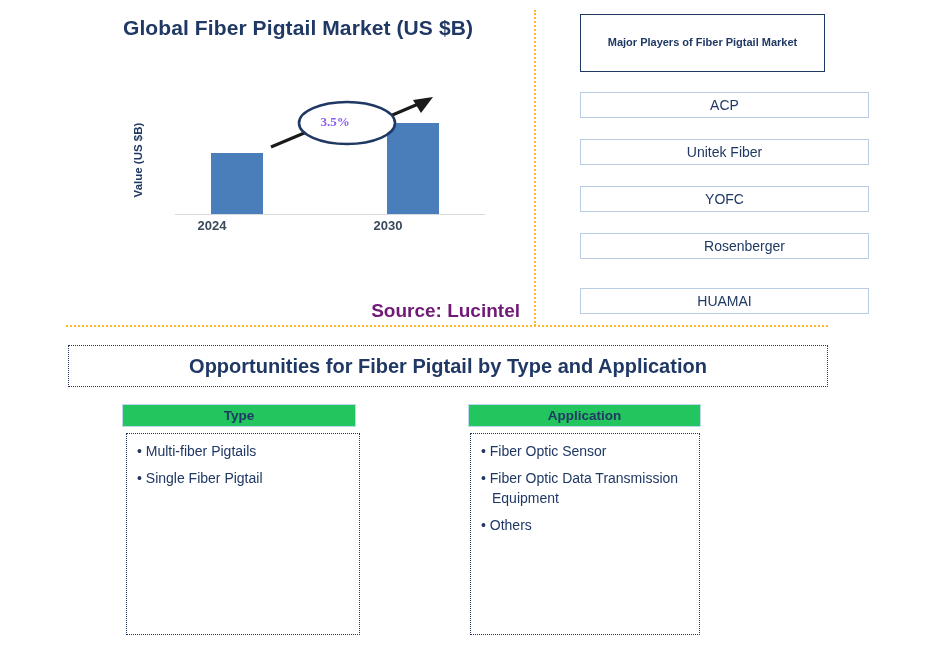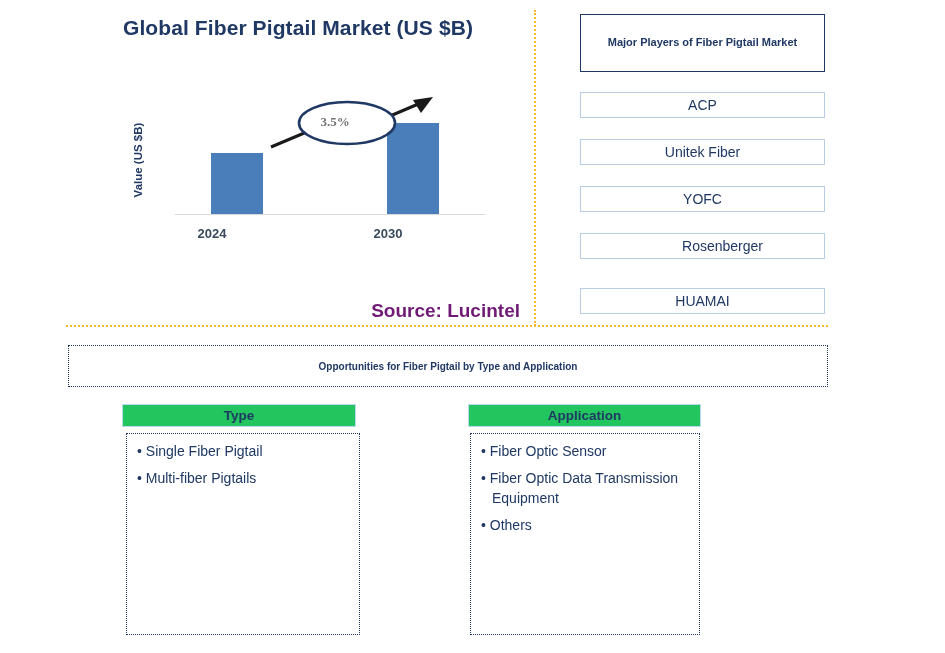--- a/index.html
+++ b/index.html
@@ -92,21 +92,20 @@
   .bar-2030 { left: 212px; }
 
   .x-tick {
     position: absolute;
     top: 118px;
     width: 90px;
     text-align: center;
     font-size: 13px;
     font-weight: bold;
     color: #3a4a5c;
-    margin-top: 8px;
   }
   .tick-2024 { left: 17px; }
   .tick-2030 { left: 193px; }
 
   .cagr-svg {
     position: absolute;
     left: 90px;
     top: -3px;
     width: 180px;
     height: 60px;
@@ -114,21 +113,21 @@
   }
   .cagr-text {
     position: absolute;
     left: 123px;
     top: 14px;
     width: 74px;
     text-align: center;
     font-family: "Liberation Serif", serif;
     font-size: 13px;
     font-weight: bold;
-    color: #737373;
+    color: #8b5cf6;
   }
 
   .source {
     position: absolute;
     left: 260px;
     top: 300px;
     width: 260px;
     text-align: right;
     font-size: 19px;
     font-weight: bold;
@@ -150,21 +149,21 @@
     text-align: center;
     font-size: 11px;
     font-weight: bold;
     line-height: 1.45;
     color: #1f3864;
     padding: 0 10px;
   }
   .player-box {
     position: absolute;
     left: 580px;
-    width: 245px;
+    width: 289px;
     height: 26px;
     border: 1px solid #b8cce4;
     box-sizing: border-box;
     display: flex;
     align-items: center;
     justify-content: center;
     font-size: 14px;
     color: #1f3864;
     background: #ffffff;
   }
@@ -174,21 +173,21 @@
     position: absolute;
     left: 68px;
     top: 345px;
     width: 760px;
     height: 42px;
     border: 1.5px dotted #1f3864;
     box-sizing: border-box;
     display: flex;
     align-items: center;
     justify-content: center;
-    font-size: 10px;
+    font-size: 20px;
     font-weight: bold;
     color: #1f3864;
   }
 
   .col-header {
     position: absolute;
     top: 404px;
     height: 23px;
     background: #22c55e;
     border: 1px solid #bcd9f0;
@@ -265,22 +264,22 @@
   <div class="player-box" style="top:139px;">Unitek Fiber</div>
   <div class="player-box" style="top:233px;padding-left:40px;">Rosenberger</div>
   <div class="player-box" style="top:288px;">HUAMAI</div>
 
   <div class="opp-banner">Opportunities for Fiber Pigtail by Type and Application</div>
 
   <div class="col-header type">Type</div>
   <div class="col-header application">Application</div>
 
   <div class="col-box type">
+    <div class="bullet-item">Multi-fiber Pigtails</div>
     <div class="bullet-item">Single Fiber Pigtail</div>
-    <div class="bullet-item">Multi-fiber Pigtails</div>
   </div>
 
   <div class="col-box application">
     <div class="bullet-item">Fiber Optic Sensor</div>
     <div class="bullet-item">Fiber Optic Data Transmission Equipment</div>
     <div class="bullet-item">Others</div>
   </div>
 
 </div>
 

